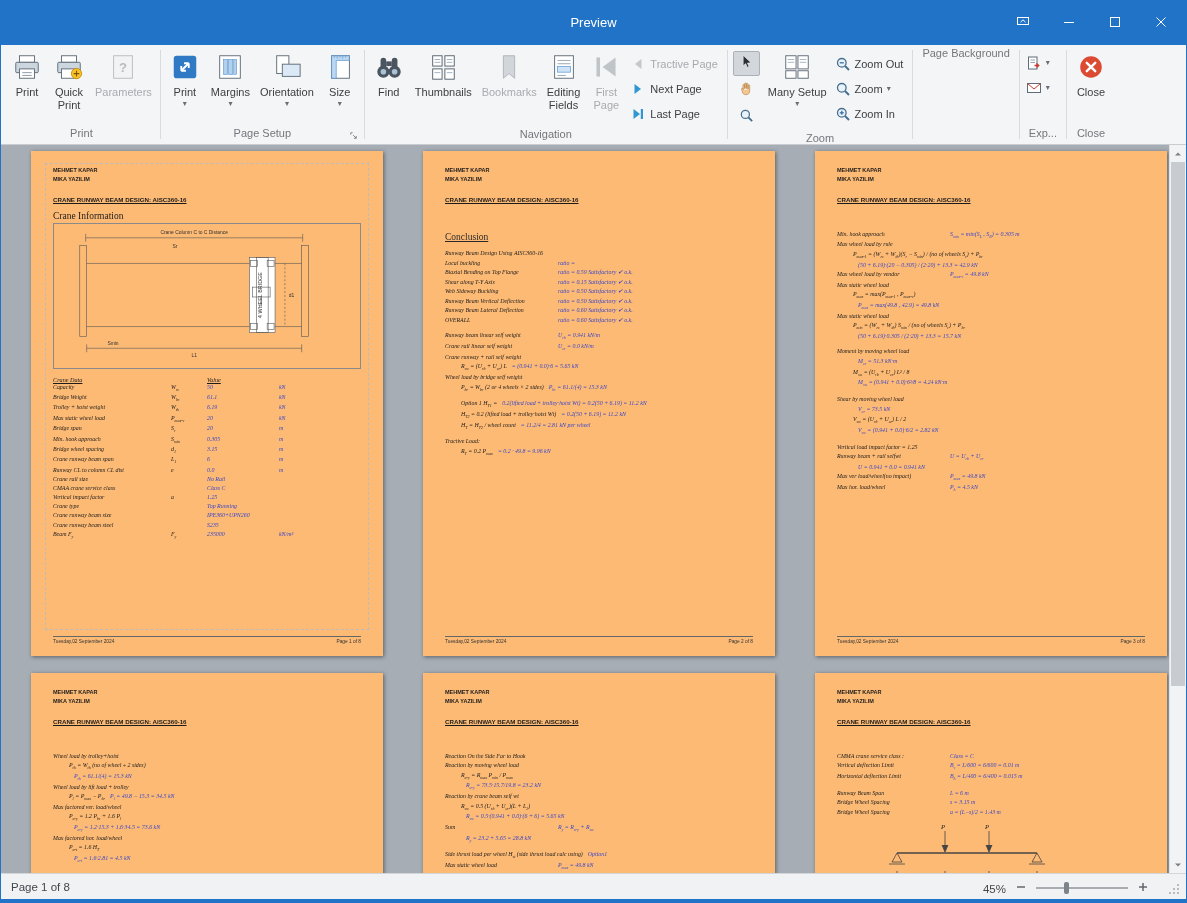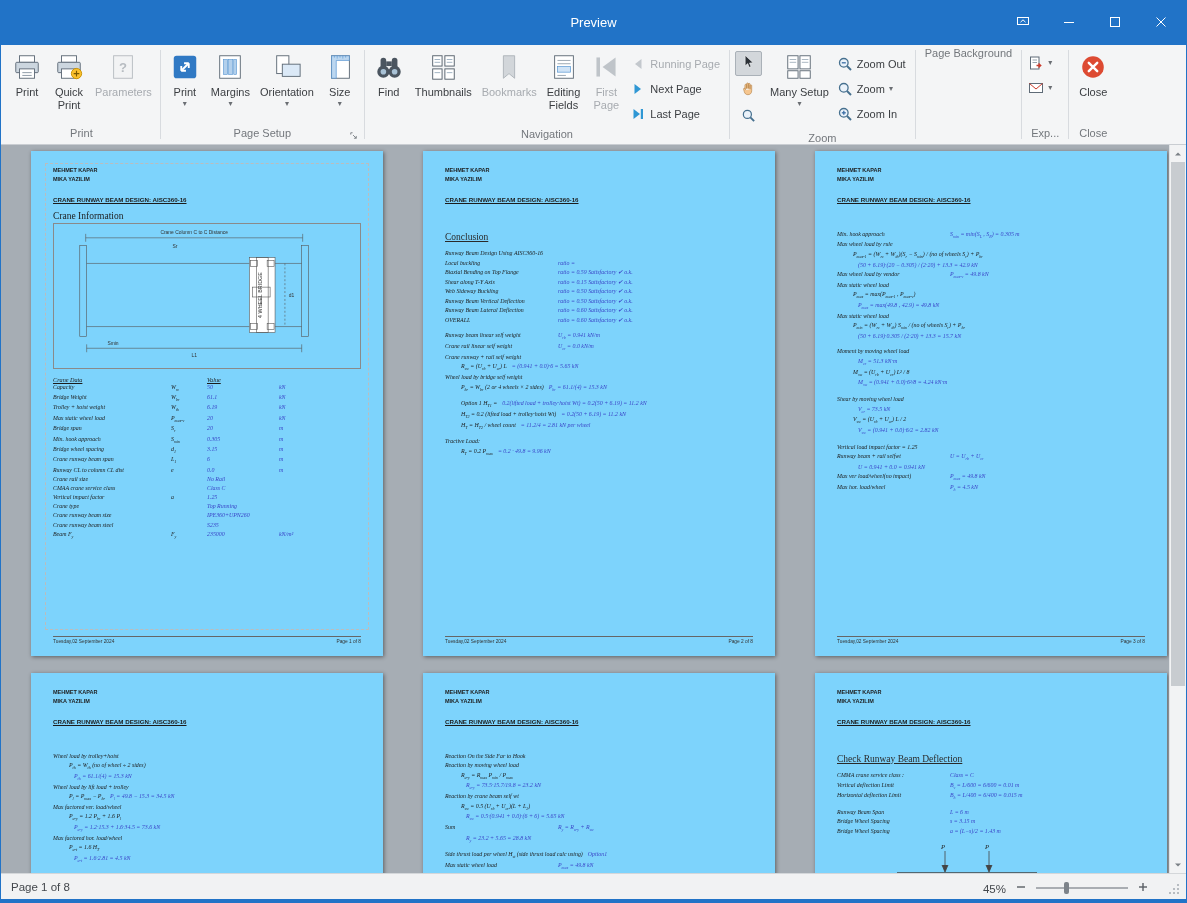--- a/index.html
+++ b/index.html
@@ -37,21 +37,21 @@
 
   
   .docarea { height:728px; position:relative; background:#a6adb4; flex:0 0 auto; overflow:hidden; }
   .pages { position:absolute; left:0; top:0; right:17px; bottom:0; padding:6px 0 0 30px; display:grid; grid-template-columns:repeat(3,352px); grid-auto-rows:505px; gap:17px 40px; overflow:hidden; }
   .vscroll { position:absolute; top:0; right:0; bottom:0; width:17px; background:#f2f3f4; border-left:1px solid #dfe2e5; }
   .varrow { position:absolute; left:0; right:0; height:17px; display:flex; align-items:center; justify-content:center; }
   .varrow.up { top:0; } .varrow.down { bottom:0; }
   .vthumb { position:absolute; left:1px; right:1px; top:17px; height:72%; background:#c8ccd0; }
 
   
-  .page { position:relative; width:352px; height:505px; background:#7dd3fc; box-shadow:1px 1px 4px rgba(0,0,0,.45); padding:15px 22px 0; overflow:hidden; font-family:"Liberation Serif","DejaVu Serif",serif; color:#1c1c1c; }
+  .page { position:relative; width:352px; height:505px; background:#fdba74; box-shadow:1px 1px 4px rgba(0,0,0,.45); padding:15px 22px 0; overflow:hidden; font-family:"Liberation Serif","DejaVu Serif",serif; color:#1c1c1c; }
   .pg-header { font-family:"Liberation Sans",sans-serif; font-weight:700; font-size:5.5px; line-height:1.6; }
   .pg-title { font-family:"Liberation Sans",sans-serif; font-weight:700; font-size:6.2px; margin-top:12px; text-decoration:underline; }
   .pg-section { font-size:9.5px; margin-top:8px; }
   .pg-drawing { border:0.5px solid #8a8a8a; height:146px; margin-top:2px; }
   .pg-drawing svg { width:100%; height:100%; display:block; }
   .pg-tablehead { display:grid; grid-template-columns:118px 36px 72px 1fr; font-size:6.2px; font-style:italic; margin-top:7px; }
   .pg-tablehead span { text-decoration:underline; }
   .pg-table .trow { display:grid; grid-template-columns:118px 36px 72px 1fr; font-size:5.9px; line-height:1.55; font-style:italic; }
   .trow .c3,.trow .c4 { color:#3a46c8; }
   .pg-body { margin-top:27px; }
@@ -295,21 +295,21 @@
           <span class="blabel">First
 Page</span>
         </div>
         <div class="scol">
           <div class="smallbtn disabled">
             <span class="ic16">
                 <svg viewBox="0 0 16 16">
                   <path d="M11.5 3 L5 8 L11.5 13 z" fill="#c3c8cd"></path>
                 </svg>
               </span>
-            <span>Running Page</span>
+            <span>Tractive Page</span>
           </div>
           <div class="smallbtn">
             <span class="ic16">
                 <svg viewBox="0 0 16 16">
                   <path d="M4.5 3 L11 8 L4.5 13 z" fill="#2f97d4"></path>
                 </svg>
               </span>
             <span>Next Page</span>
           </div>
           <div class="smallbtn">
@@ -729,21 +729,20 @@
             <div class="pg-line ii"><span class="t">Max static wheel load</span><span class="b">P<sub>max</sub> = 49.8 kN</span></div>
           </div>
         </div>
         <div class="page">
           <div class="pg-header">
             <div>MEHMET KAPAR</div>
             <div>MIKA YAZILIM</div>
           </div>
           <div class="pg-title">CRANE RUNWAY BEAM DESIGN:  AISC360-16</div>
           <div class="pg-body">
-            <div class="pg-line hh"><span class="t">Check Runway Beam Deflection</span></div>
             <div class="pg-line ii"><span class="t">CMMA crane service class :</span><span class="b">Class = C</span></div>
             <div class="pg-line ii"><span class="t">Vertical deflection Limit</span><span class="b">B<sub>v</sub> = L/600 = 6/600 = 0.01 m</span></div>
             <div class="pg-line ii"><span class="t">Horizontal deflection Limit</span><span class="b">B<sub>h</sub> = L/400 = 6/400 = 0.015 m</span></div>
             <div class="pg-gap"></div>
             <div class="pg-line ii"><span class="t">Runway Beam Span</span><span class="b">L = 6 m</span></div>
             <div class="pg-line ii"><span class="t">Bridge Wheel Spacing</span><span class="b">s = 3.15 m</span></div>
             <div class="pg-line ii"><span class="t">Bridge Wheel Spacing</span><span class="b">a = (L−s)/2 = 1.43 m</span></div>
           </div>
           <div class="pg-beam">
 <svg viewBox="0 0 200 72" width="200" height="72">

